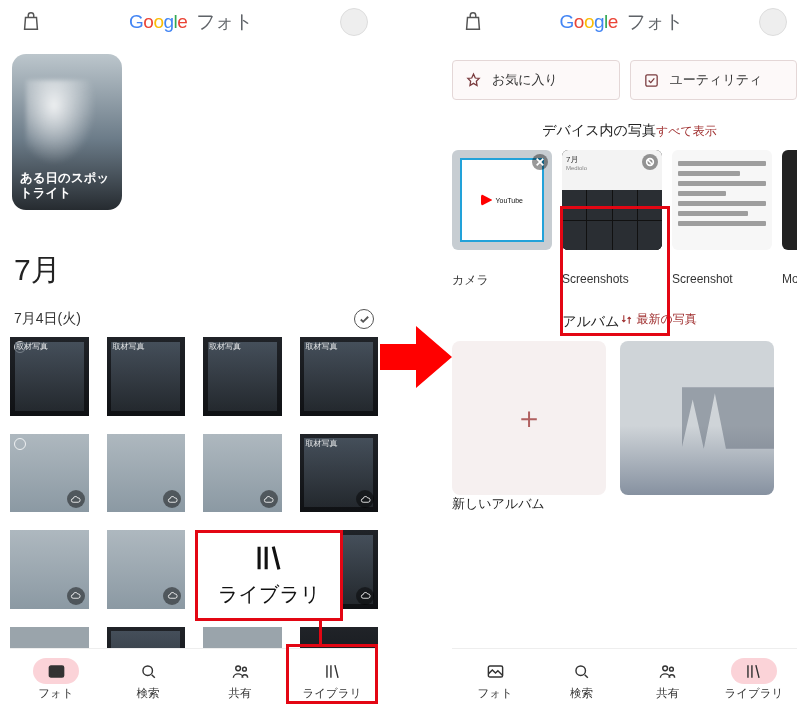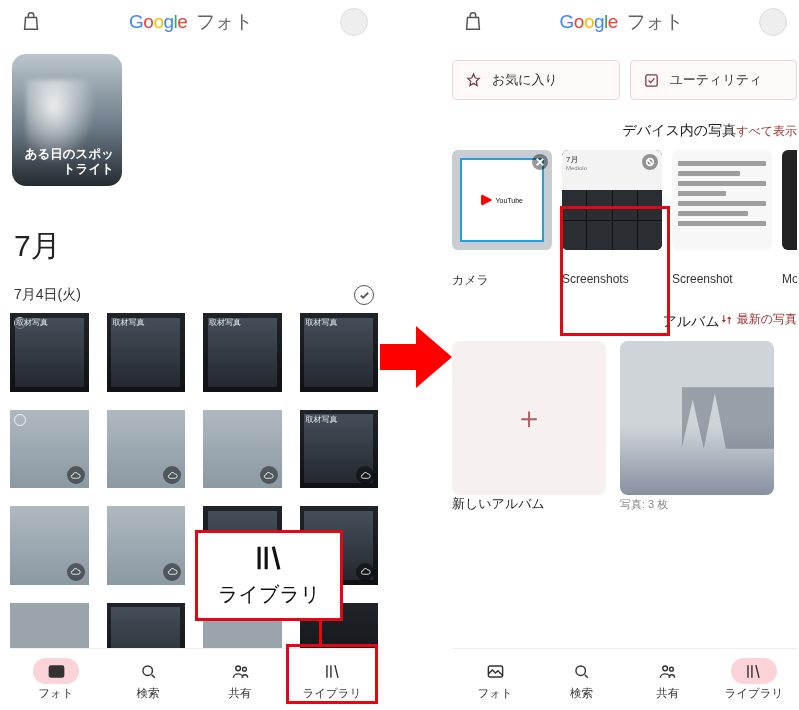--- a/index.html
+++ b/index.html
@@ -40,27 +40,26 @@
   .g6 { color: #EA4335; }
   .logo-suffix { color: #5f6368; margin-left: 4px; }
   .avatar {
     width: 28px; height: 28px; border-radius: 50%;
     background: #eee; border: 1px solid #ddd;
   }
 
   
   .spotlight {
     margin: 10px 0 0 2px;
-    width: 110px; height: 132px;
+    width: 110px; height: 156px;
     border-radius: 14px;
     background: linear-gradient(180deg, #bcc6cc 0%, #6b7b88 55%, #262b30 100%);
     position: relative;
     overflow: hidden;
     color: #fff;
-    text-align: right;
   }
   .spotlight::before {
     content: "";
     position: absolute;
     left: 14px; top: 26px; width: 70px; height: 85px;
     background: radial-gradient(ellipse at 40% 30%, rgba(255,255,255,0.85), rgba(255,255,255,0) 70%);
     filter: blur(2px);
   }
   .spotlight-text {
     position: absolute; left: 8px; right: 8px; bottom: 8px;
@@ -175,21 +174,21 @@
     border: 1px solid #e4d7d7;
     border-radius: 4px;
     display: flex; align-items: center;
     padding: 0 12px; gap: 10px;
     font-size: 13px; color: #333;
     background: #fdf9f9;
   }
   .chip svg { width: 17px; height: 17px; stroke: #7a3b3e; fill: none; stroke-width: 1.8; flex-shrink: 0; }
 
   .section-hdr {
-    display: flex; justify-content: flex-end; align-items: baseline;
+    display: flex; justify-content: center; align-items: baseline;
     margin: 22px 0 10px 10px;
   }
   .section-title { font-size: 14px; color: #222; font-weight: 500; }
   .section-link { font-size: 12px; color: #a03030; font-weight: 500; display: flex; align-items: center; gap: 4px; }
   .section-link svg { width: 13px; height: 13px; stroke: #a03030; fill: none; stroke-width: 2; }
 
   .hstrip { display: flex; gap: 10px; overflow: hidden; }
   .dev-item { width: 100px; flex-shrink: 0; }
   .dev-thumb {
     width: 100px; height: 100px; border-radius: 6px;
@@ -534,21 +533,20 @@
 
   <div class="album-grid">
     <div class="album-item">
       <div class="album-thumb">
           <span class="plus">＋</span>
         </div>
       <div class="album-name">新しいアルバム</div>
     </div>
     <div class="album-item">
       <div class="album-thumb city"></div>
-      <div class="album-sub">写真: 3 枚</div>
     </div>
   </div>
 
   <div class="bottom-nav">
     <div class="nav-item">
       <div class="pill">
           <svg viewBox="0 0 24 24">
             <rect x="3" y="5" width="18" height="14" rx="2"></rect>
             <path d="M3 15l5-5 4 4 3-3 6 6"></path>
           </svg>

